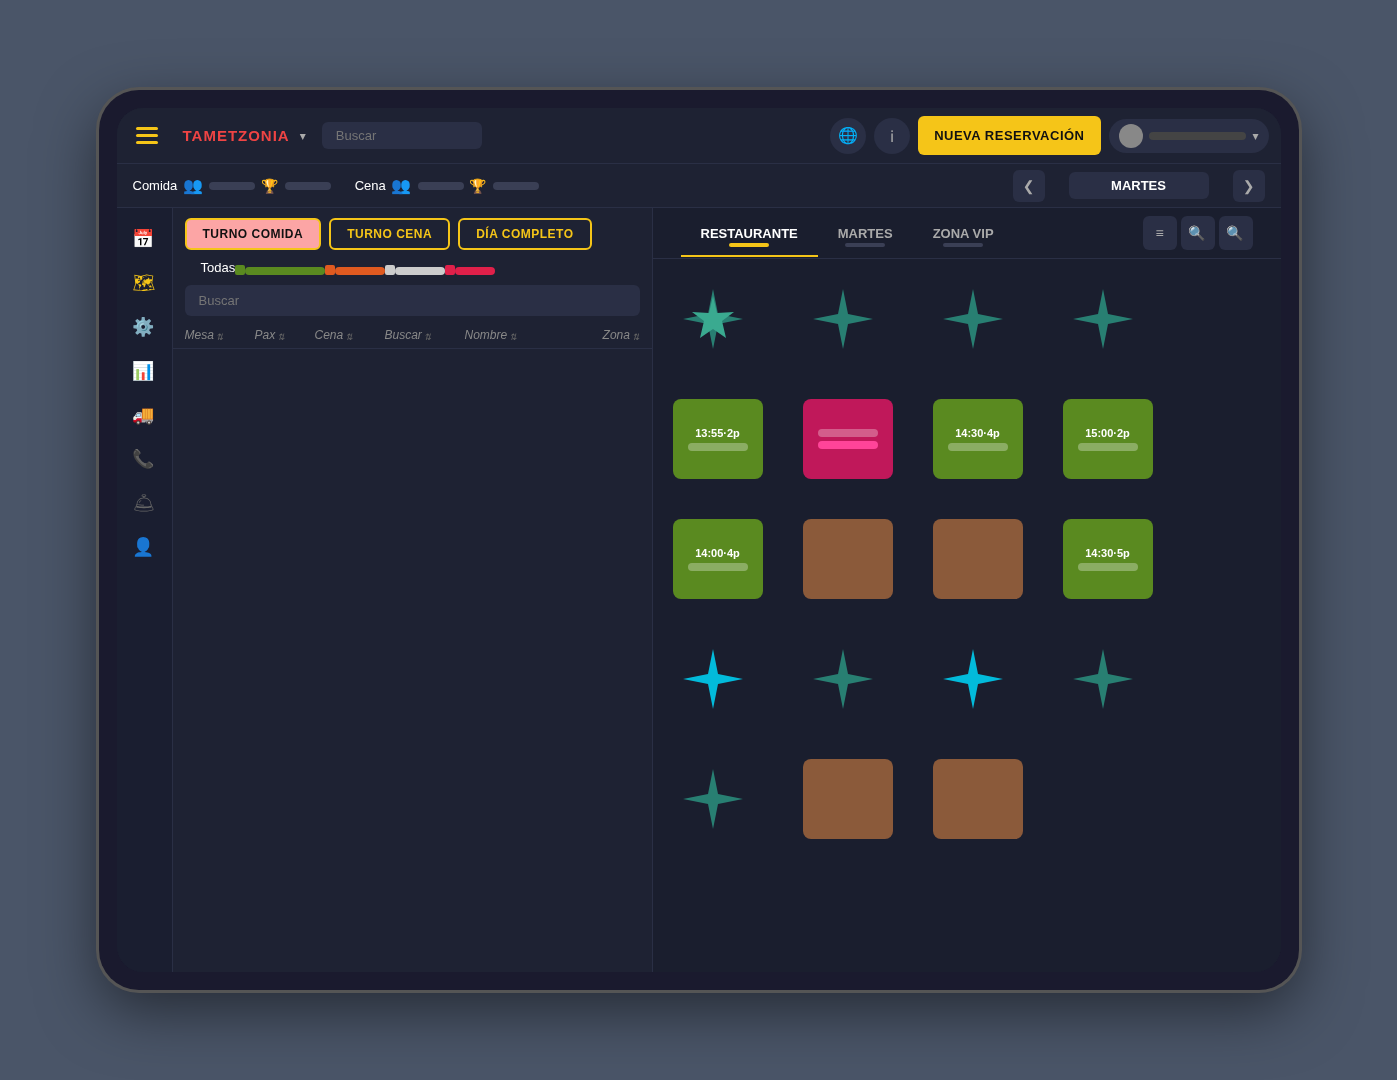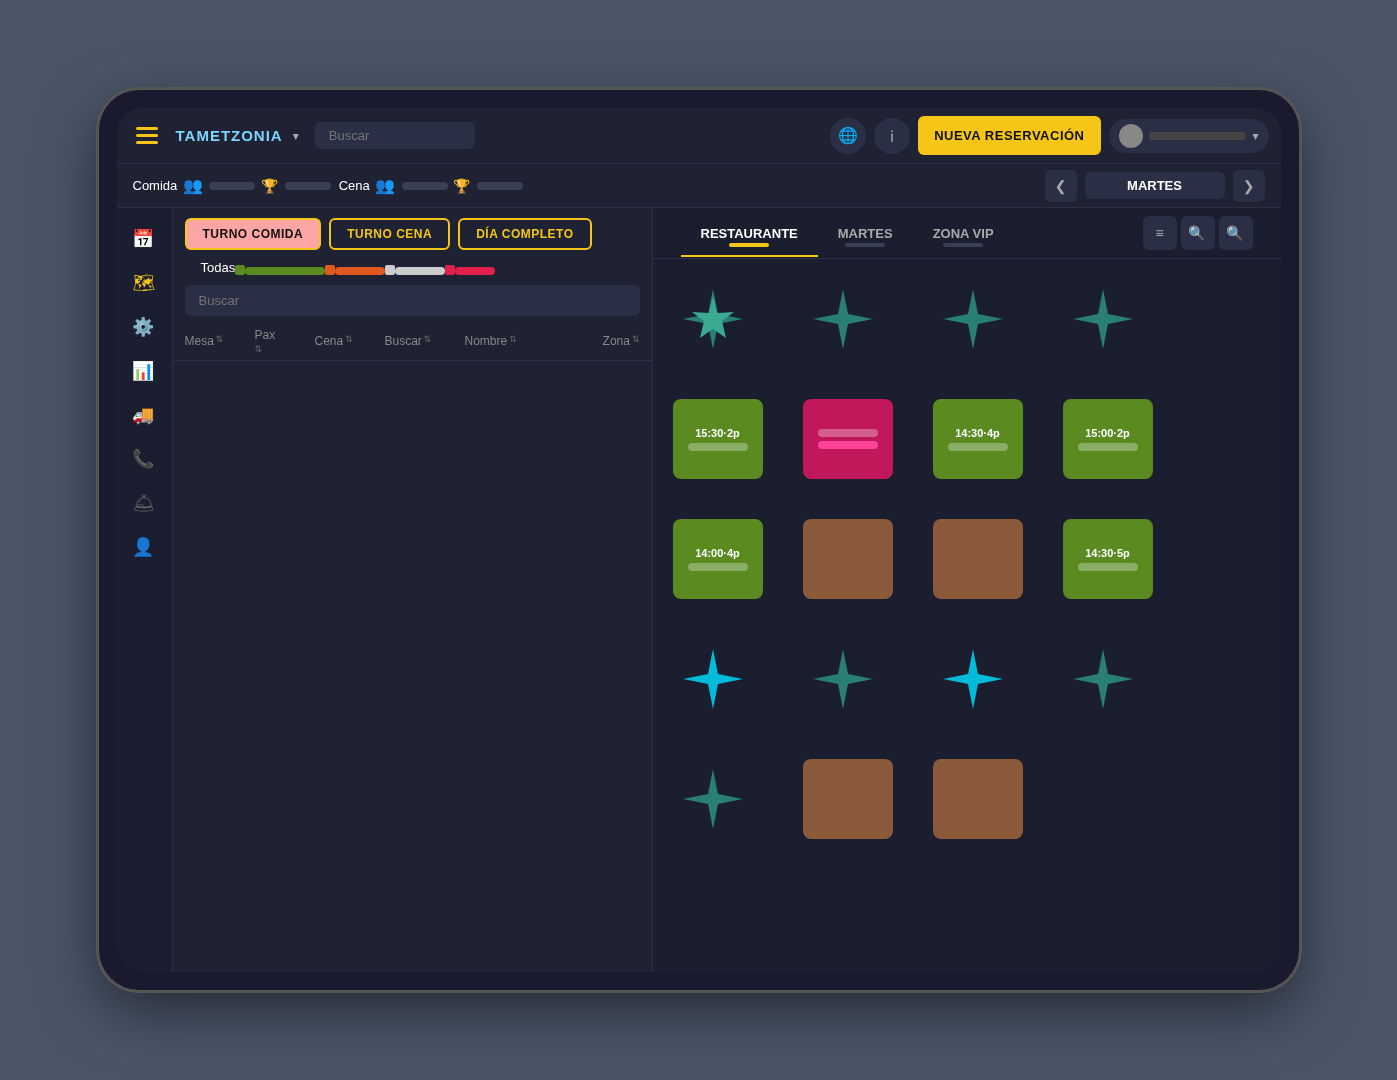--- a/index.html
+++ b/index.html
@@ -50,25 +50,25 @@
       gap: 4px;
       cursor: pointer;
     }
     .menu-icon span {
       width: 22px;
       height: 3px;
       background: #f5c518;
       border-radius: 2px;
     }
     .brand-name {
-      color: #7dd3fc;
+      color: #ef4444;
       font-weight: 700;
       font-size: 15px;
       letter-spacing: 1px;
-      margin-left: 3px;
+      margin-left: 10px;
     }
     .brand-dropdown {
       color: #aaa;
       font-size: 12px;
       margin-left: 2px;
     }
     .search-box {
       background: #2a2f45;
       border: none;
       color: #aaa;
@@ -124,21 +124,21 @@
       background: #444;
       border-radius: 4px;
     }
     
     .sub-header {
       background: #1e2233;
       height: 44px;
       display: flex;
       align-items: center;
       padding: 0 16px;
-      gap: 8px;
+      gap: 24px;
       border-bottom: 1px solid #2a2f45;
       flex-shrink: 0;
     }
     .meal-section {
       display: flex;
       align-items: center;
       gap: 6px;
     }
     .meal-label {
       color: #fff;
@@ -280,25 +280,26 @@
       display: flex;
       align-items: center;
       padding: 6px 12px;
       gap: 0;
       border-bottom: 1px solid #2a2f45;
     }
     .th {
       color: #888;
       font-size: 12px;
       display: flex;
-      align-items: flex-start;
+      align-items: flex-end;
       gap: 2px;
+      font-style: italic;
     }
     .th-mesa { width: 70px; }
-    .th-pax  { width: 60px; flex-direction: column; }
+    .th-pax  { width: 60px; }
     .th-hora { width: 70px; }
     .th-estado { width: 80px; }
     .th-nombre { width: 100px; }
     .th-zona  { flex: 1; text-align: right; justify-content: flex-end; }
     .sort-arrow { font-size: 9px; color: #666; }
     .table-body {
       flex: 1;
       overflow-y: auto;
     }
     
@@ -581,21 +582,21 @@
           </div>
           <div class="deco-star">
             <svg viewBox="0 0 70 70" xmlns="http://www.w3.org/2000/svg">
               <g fill="#2a8a7a">
                 <polygon points="35,5 40,30 65,35 40,40 35,65 30,40 5,35 30,30" opacity="0.9"></polygon>
               </g>
             </svg>
           </div>
 
           <div class="table-square green">
-            <span class="table-time">15:30·2p</span>
+            <span class="table-time">13:55·2p</span>
             <div class="table-inner-bar"></div>
           </div>
           <div class="table-square pink">
             <div class="table-inner-bar"></div>
             <div class="table-inner-pink"></div>
           </div>
           <div class="table-square green">
             <span class="table-time">14:30·4p</span>
             <div class="table-inner-bar"></div>
           </div>

